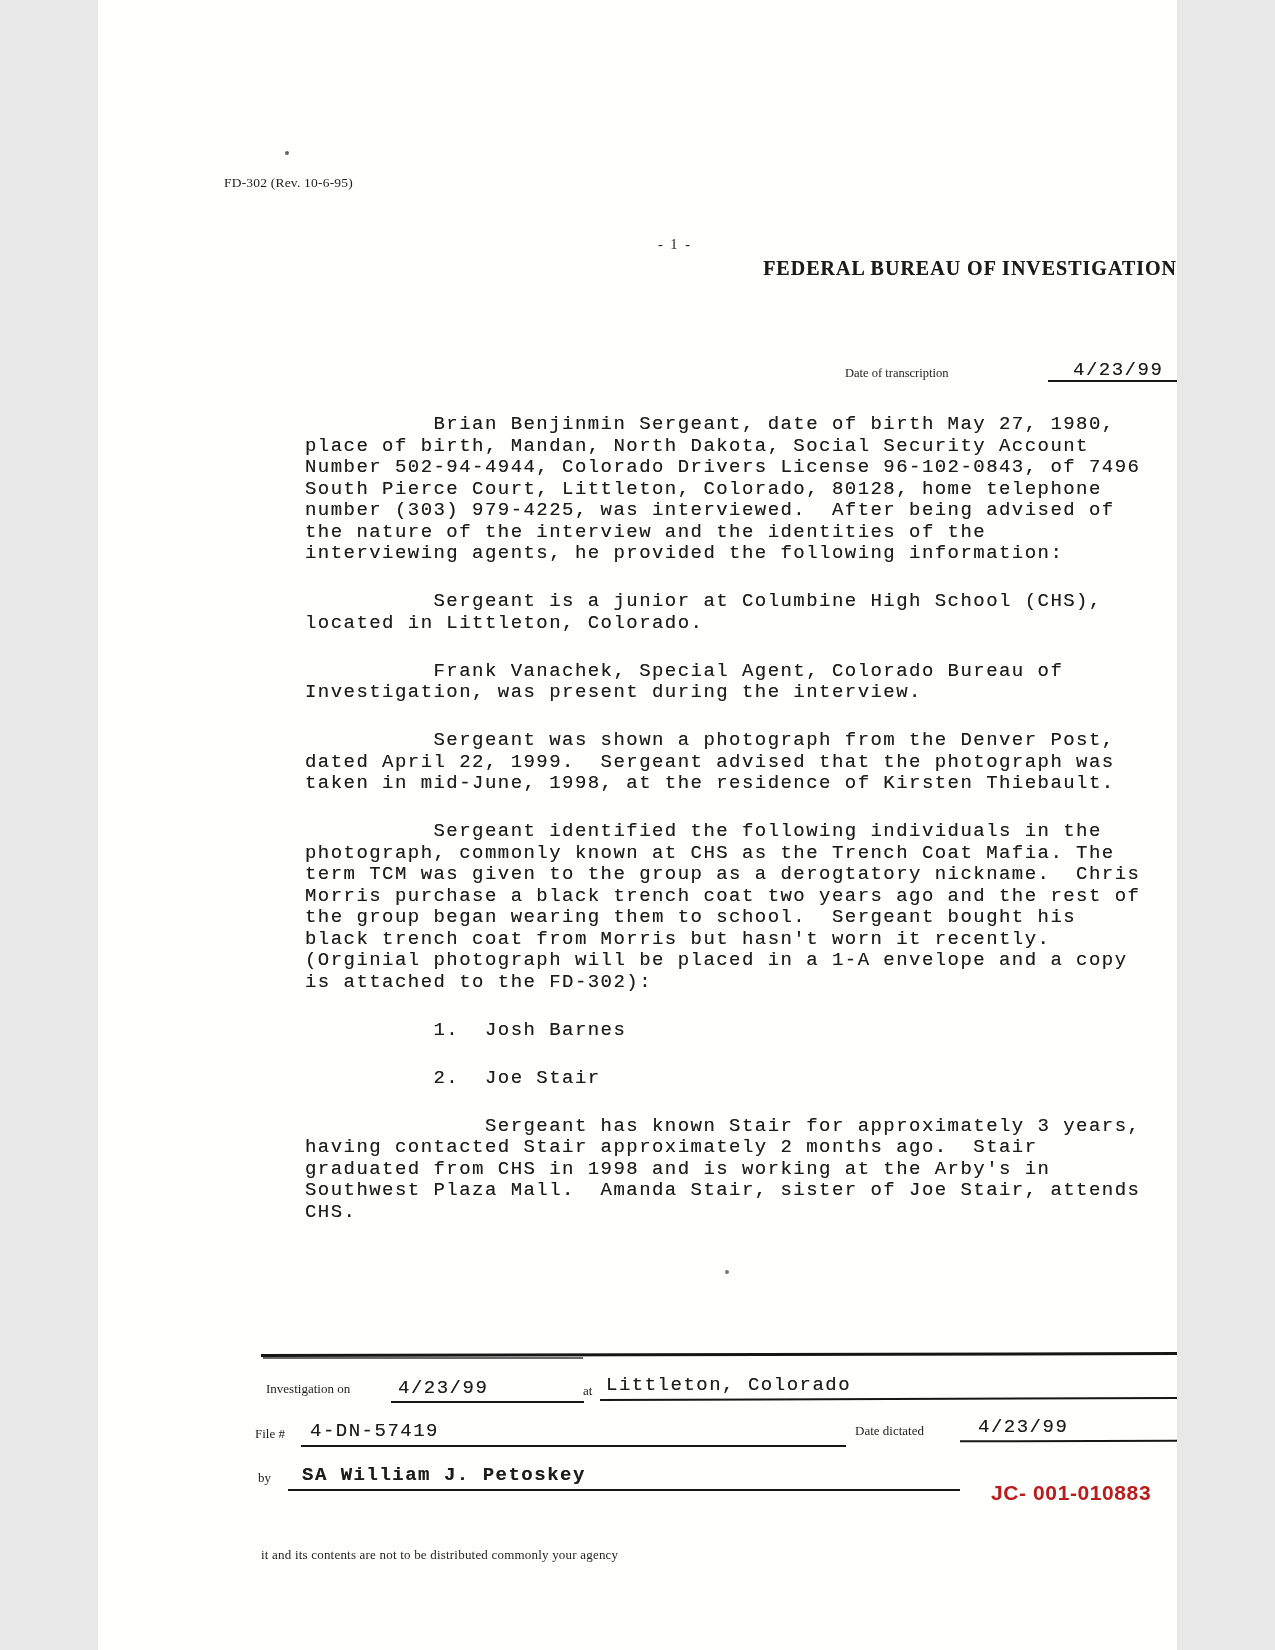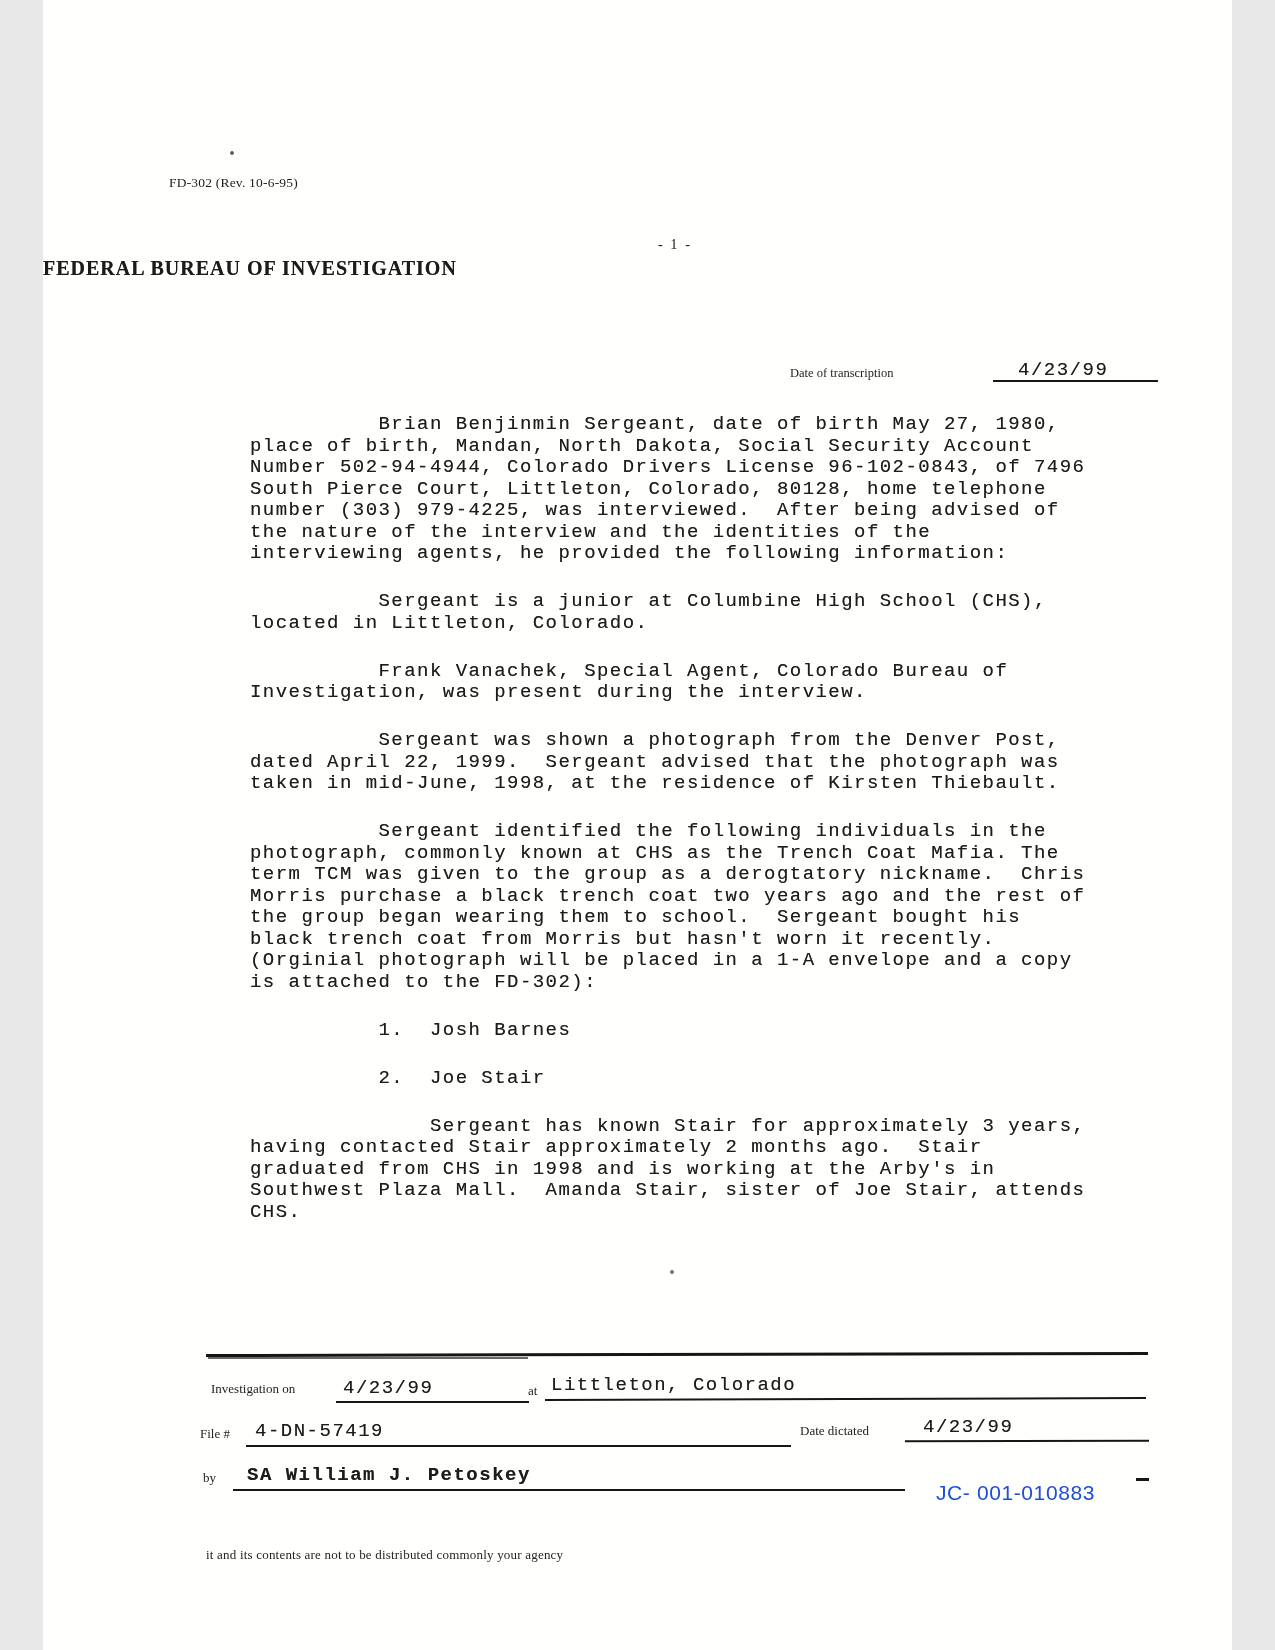--- a/index.html
+++ b/index.html
@@ -1,39 +1,39 @@
 <!DOCTYPE html>
 <html><head>
 <meta charset="utf-8">
 <style>
   html, body { margin: 0; padding: 0; background: #e8e8e8; }
   .page {
     position: relative;
-    width: 1189px;
+    width: 1079px;
     height: 1650px;
     margin: 0 auto;
     background: #fffffe;
     overflow: hidden;
     font-family: "Liberation Serif", serif;
     color: #1b1b1b;
   }
   .abs { position: absolute; }
   .serif-sm { font-family: "Liberation Serif", serif; font-size: 13.5px; color: #1d1d1d; white-space: pre; }
   .tw {
     font-family: "Liberation Mono", monospace;
     font-size: 19px;
     letter-spacing: 1.5px;
     color: #1c1c1c;
     white-space: pre;
     text-shadow: 0 0 0.5px rgba(25,25,25,0.55);
   }
   .form-number { left: 126px; top: 175px; font-size: 13.5px; letter-spacing: 0.2px; }
   .page-number { left: 0; right: 0; top: 236px; text-align: center; font-size: 14.5px; letter-spacing: 2px; padding-left: 75px; }
   .doc-title {
-    left: 0; right: 0; top: 257px; text-align: left;
+    left: 0; right: 0; top: 257px; text-align: right;
     font-size: 20px; font-weight: bold; letter-spacing: 1px;
     text-shadow: 0 0 0.5px rgba(20,20,20,0.6);
   }
   .transcription-label { left: 747px; top: 366px; font-size: 12.5px; }
   .transcription-value { left: 975px; top: 359px; }
   .rule { background: #161616; height: 2px; }
   .body-block { left: 207px; top: 406px; width: 860px; margin-top: 8px; }
   .para {
     margin: 0 0 26.5px 0;
     font-family: "Liberation Mono", monospace;
@@ -41,22 +41,22 @@
     line-height: 21.5px;
     letter-spacing: 1.45px;
     color: #1c1c1c;
     white-space: pre;
     text-shadow: 0 0 0.5px rgba(25,25,25,0.55);
   }
   .dot { background: #3a3a3a; border-radius: 50%; width: 4px; height: 4px; }
   .jc-number {
     left: 893px; top: 1481px;
     font-family: "Liberation Sans", sans-serif;
-    font-weight: normal; font-size: 21px; letter-spacing: 0.6px;
-    color: #1d4ed8;
+    font-weight: bold; font-size: 21px; letter-spacing: 0.6px;
+    color: #b91c1c;
   }
   .disclaimer { font-size: 13px; letter-spacing: 0.2px; color: #242424; white-space: pre; }
 </style>
 </head>
 <body>
 
 <div class="page">
 
   <div class="abs dot" style="left:187px; top:151px; opacity:.8;"></div>
   <div class="abs dot" style="left:627px; top:1270px; opacity:.7;"></div>

